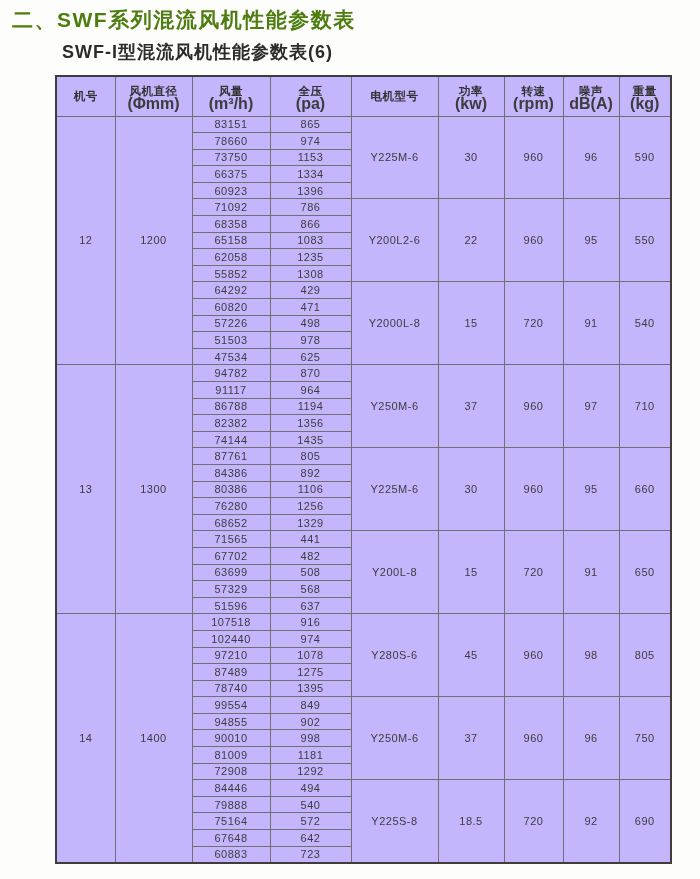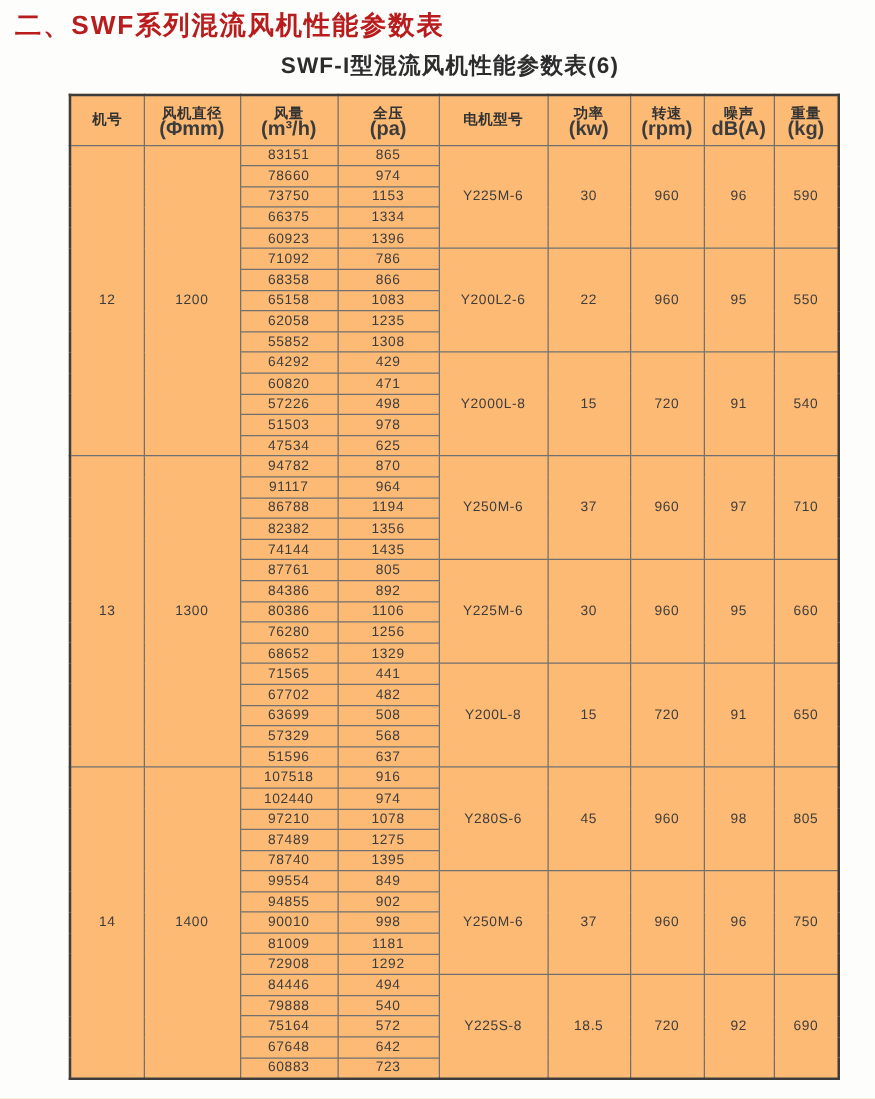--- a/index.html
+++ b/index.html
@@ -15,45 +15,44 @@
     font-family: "Liberation Sans", "DejaVu Sans", sans-serif;
     color: #3a3a3a;
   }
   .page-title {
     position: absolute;
     left: 12px;
     top: 6px;
     font-size: 21px;
     font-weight: bold;
     letter-spacing: 1.5px;
-    color: #b91c1c;
+    color: #4d7c0f;
     white-space: nowrap;
   }
   .table-title {
     position: absolute;
     left: 0;
     top: 40px;
     width: 700px;
     box-sizing: border-box;
-    padding-left: 20px;
-    text-align: center;
+    padding-left: 62px;
     font-size: 18px;
     font-weight: bold;
     letter-spacing: 1px;
     color: #2c2c2c;
     white-space: nowrap;
   }
   table.spec {
     position: absolute;
     left: 55px;
     top: 75px;
     border-collapse: collapse;
     table-layout: fixed;
     border: 2px solid #3d3d3d;
-    background: #fdba74;
+    background: #c4b5fd;
   }
   table.spec th,
   table.spec td {
     border: 1px solid #707070;
     text-align: center;
     vertical-align: middle;
     padding: 0;
     font-size: 11px;
     color: #3d3d3d;
     letter-spacing: 0.5px;

